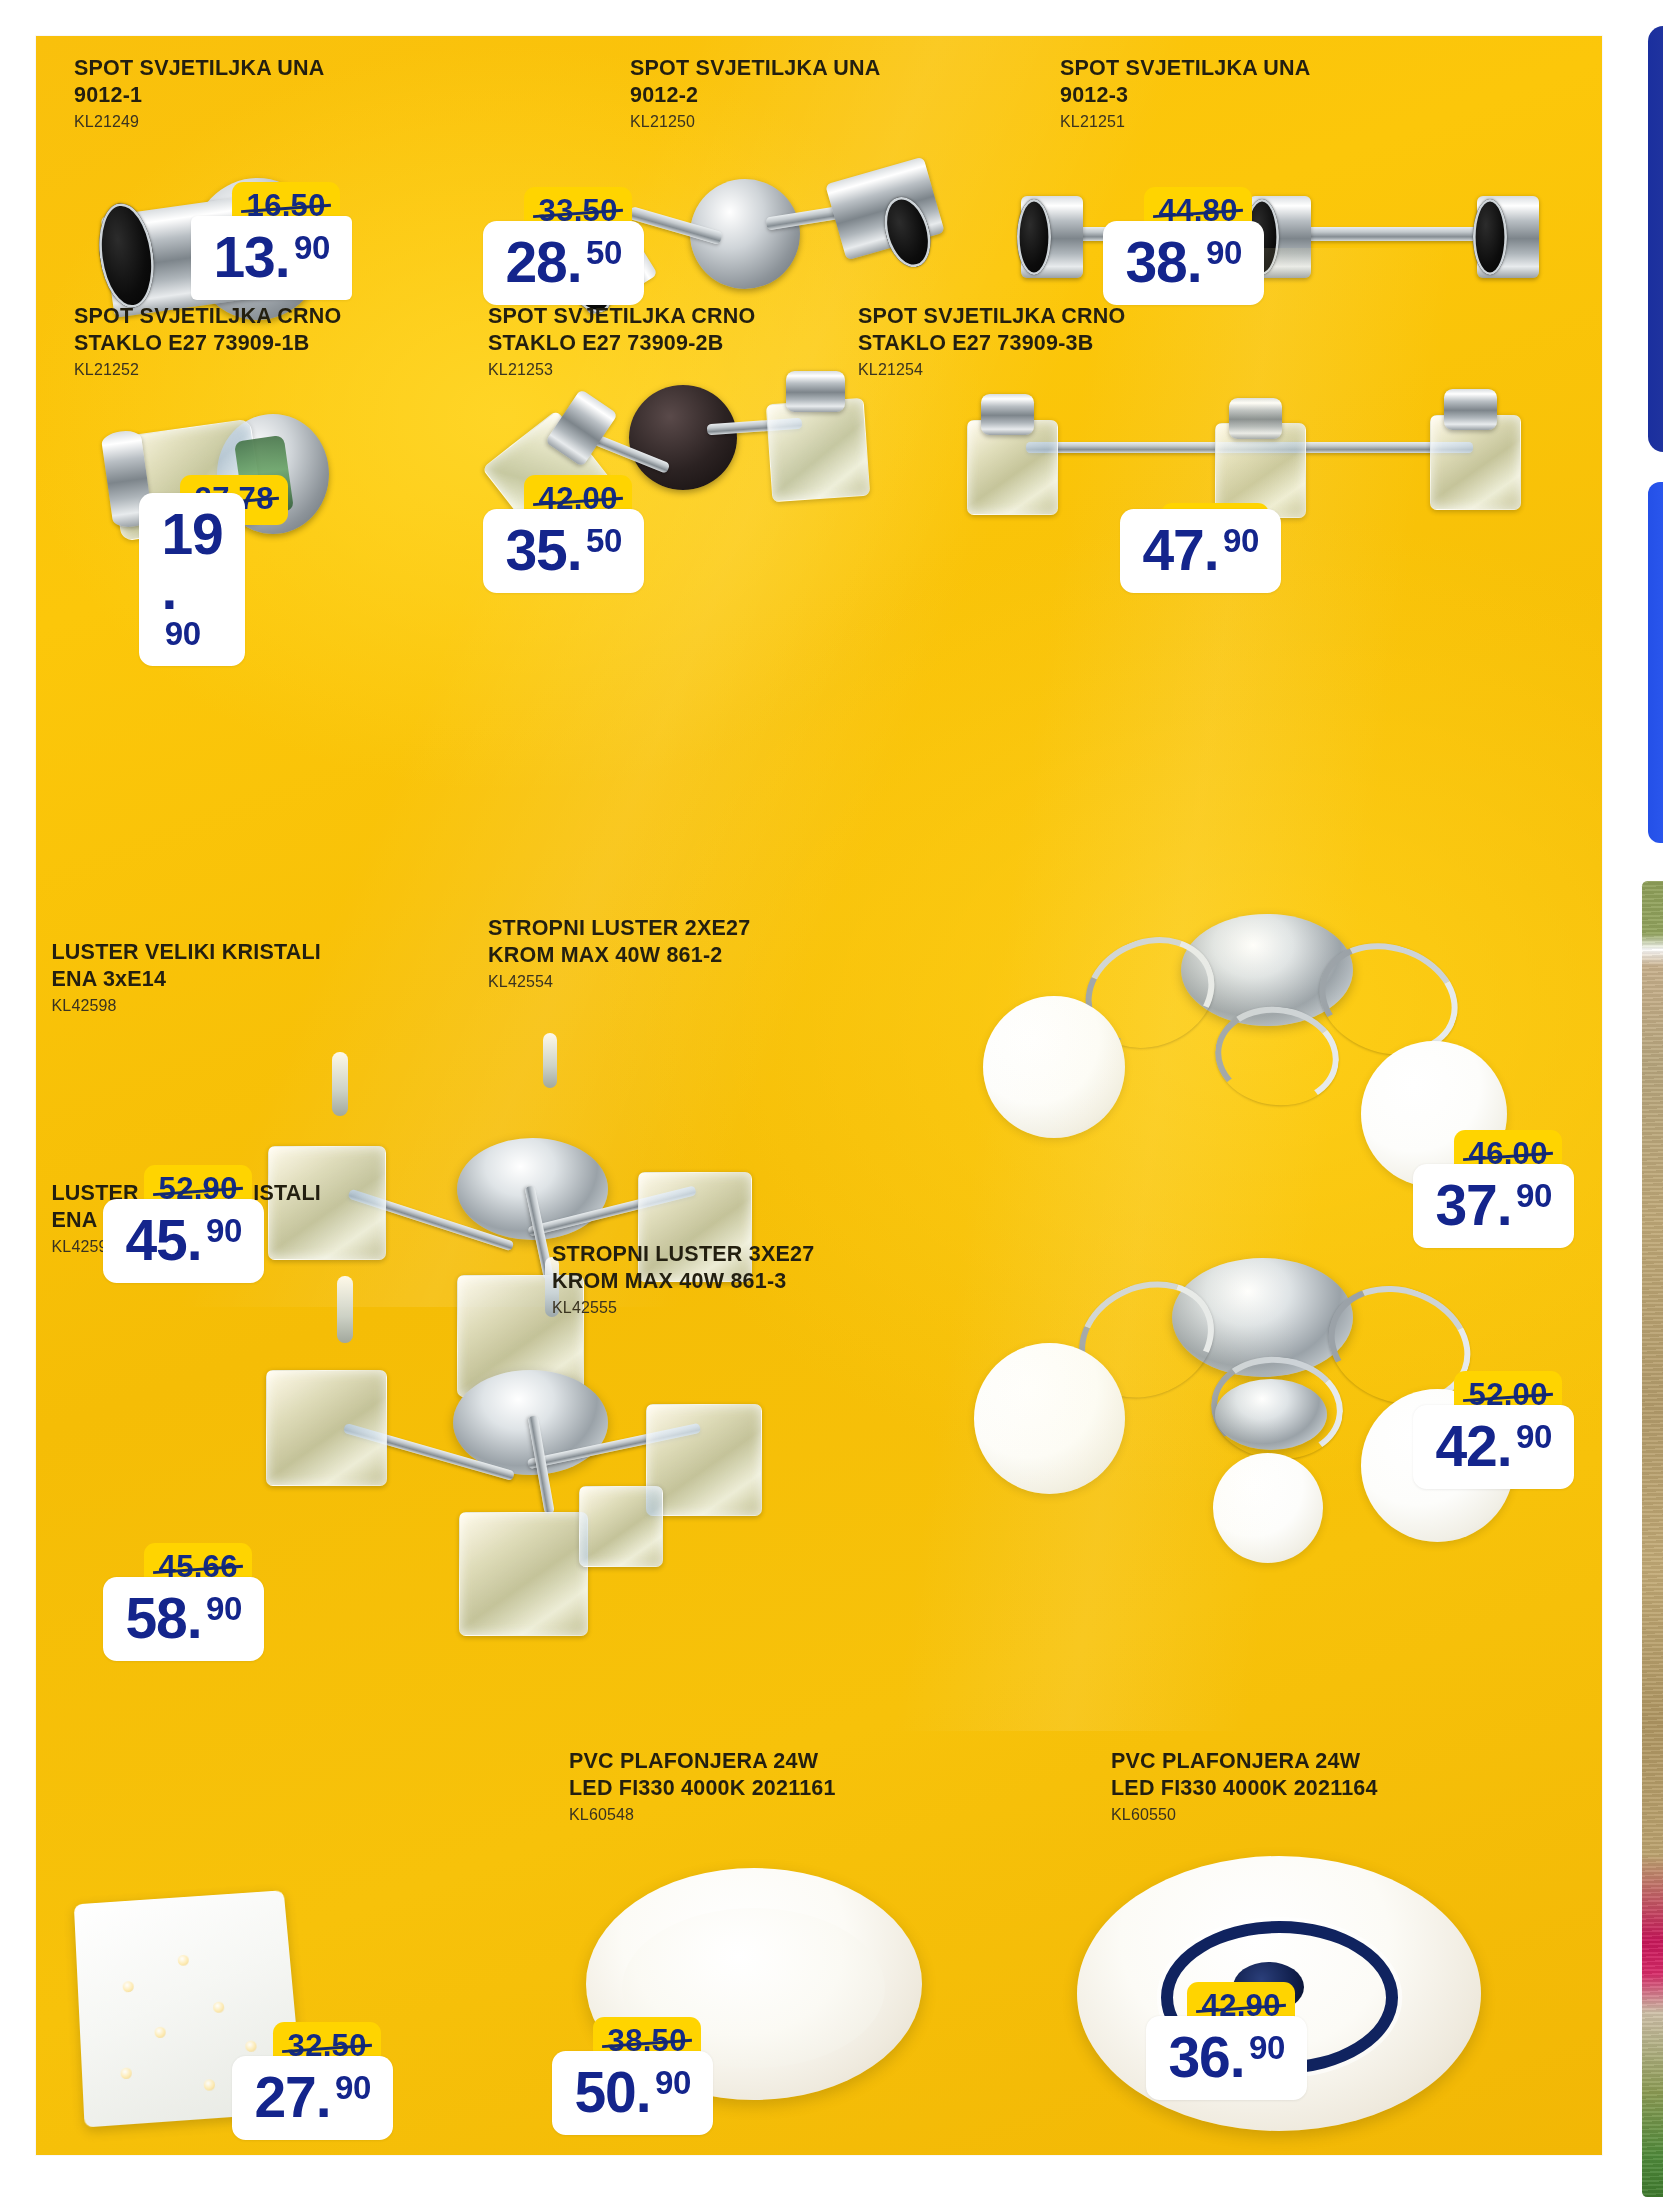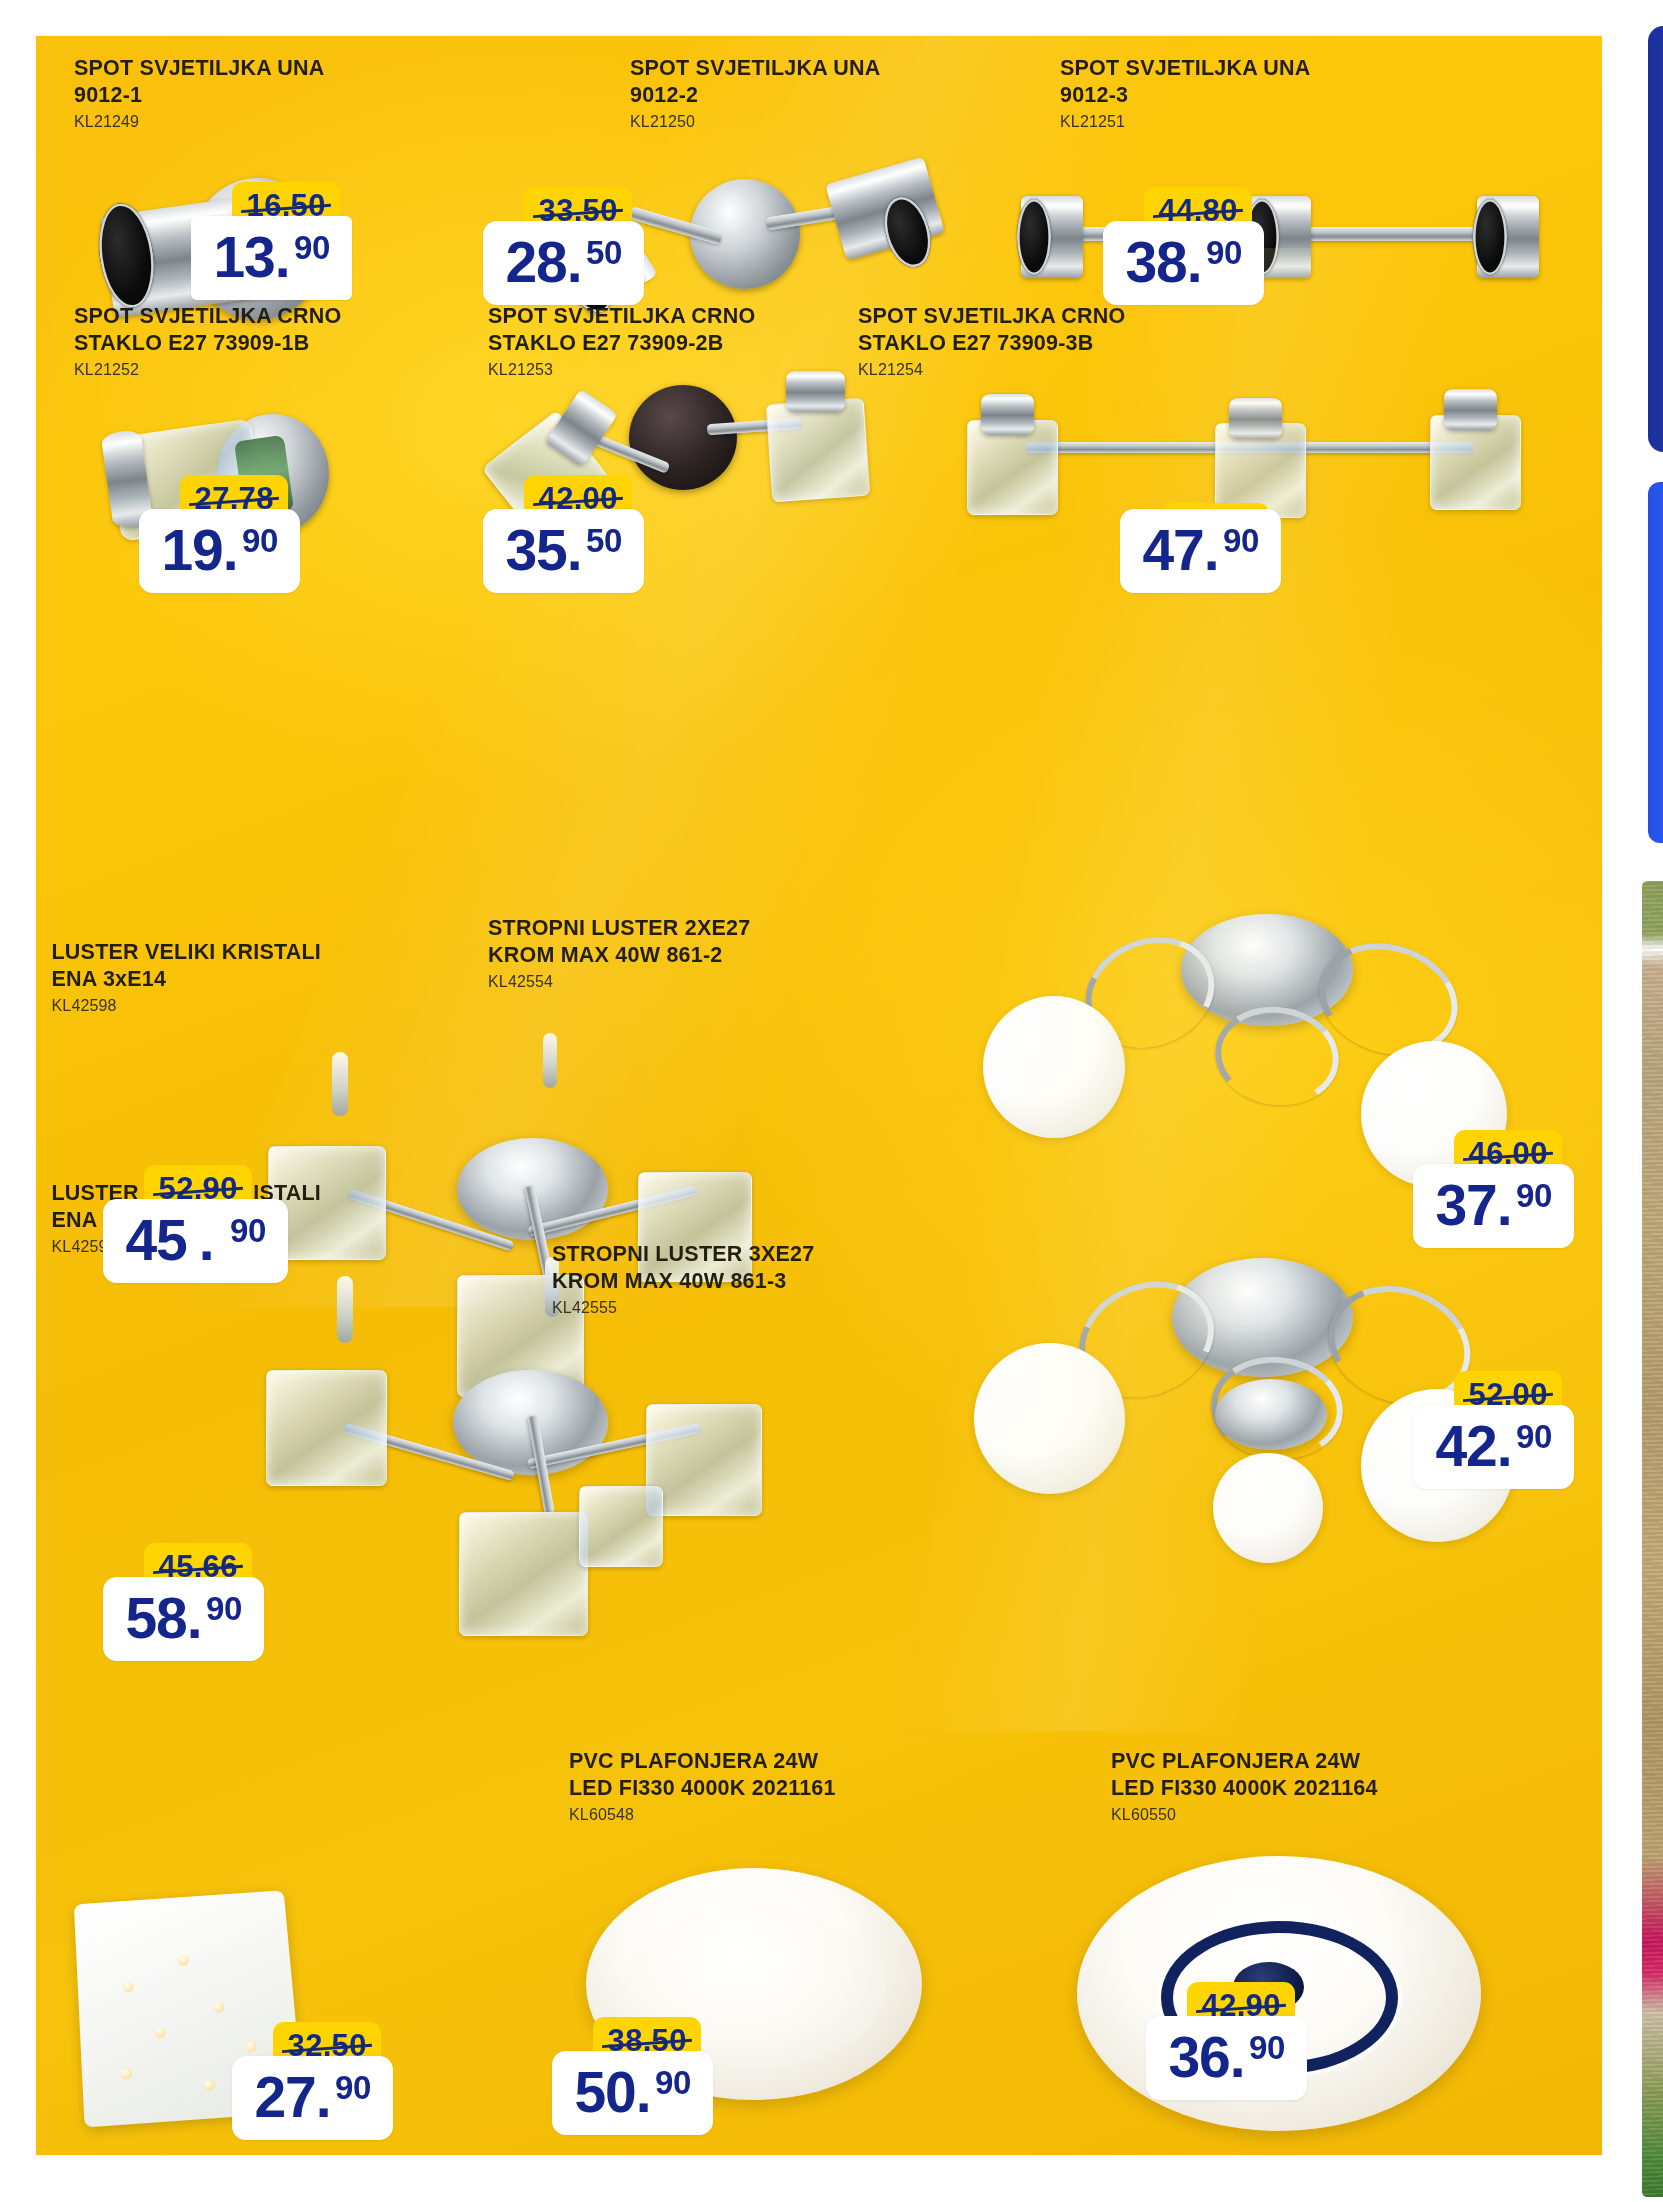--- a/index.html
+++ b/index.html
@@ -354,21 +354,21 @@
   <div class="art" style="left:52px; top:361px; width:275px; height:163px;">
     <div class="base-disc" style="left:129px; top:17px; width:112px; height:120px;"></div>
     <div class="glass-cube" style="left:26px; top:31px; width:142px; height:102px; transform:rotate(-8deg); border-radius:12px;"></div>
     <div class="cyl" style="left:19px; top:34px; width:40px; height:96px; transform:rotate(-8deg); border-radius:50%/10.3px;"></div>
     <div style="position:absolute; left:151px; top:41px; width:50px; height:76px; border-radius:8.6px; background:linear-gradient(180deg,#3d6e3f 0%, #62a05f 45%, #2e5b33 100%); opacity:0.85; transform:rotate(-8deg);"></div>
   </div>
   <div class="price-group" style="left:103px; top:439px;">
     <div class="old-price" style="left:41px; top:0;">
       <span class="strike">27,78</span>
     </div>
-    <div class="new-price" style="left:0; top:34px; padding:13.8px 22.4px 15.5px 22.4px;">
+    <div class="new-price" style="left:0; top:18px; padding:13.8px 22.4px 15.5px 22.4px;flex-direction:column;">
       <span class="whole">19</span>
       <span class="dot">.</span>
       <span class="cents">90</span>
     </div>
   </div>
 
   <div class="product" style="left:452px; top:267px; width:404px;">
     <div class="p-title">SPOT SVJETILJKA CRNO
 STAKLO E27 73909-2B</div>
     <div class="p-code">KL21253</div>
@@ -431,21 +431,21 @@
     <div class="glass-cube" style="left:26px; top:103px; width:116px; height:112px;"></div>
     <div class="glass-cube" style="left:396px; top:129px; width:112px; height:108px;"></div>
     <div class="glass-cube" style="left:215px; top:232px; width:125px; height:120px;"></div>
     <div style="position:absolute; left:90px; top:8.6px; width:15.5px; height:64px; border-radius:7.7px; background:linear-gradient(180deg,#fff 0%, #c9d4db 60%, #98a5ad 100%); opacity:0.9;"></div>
     <div style="position:absolute; left:301px; top:-10.3px; width:13.8px; height:55px; border-radius:6.9px; background:linear-gradient(180deg,#fff 0%, #c9d4db 60%, #98a5ad 100%); opacity:0.9;"></div>
   </div>
   <div class="price-group" style="left:67px; top:1129px;">
     <div class="old-price" style="left:41px; top:0;">
       <span class="strike">52,90</span>
     </div>
-    <div class="new-price" style="left:0; top:34px; padding:13.8px 22.4px 15.5px 22.4px;gap:12px;">
+    <div class="new-price" style="left:0; top:34px; padding:13.8px 22.4px 15.5px 22.4px;">
       <span class="whole">45</span>
       <span class="dot">.</span>
       <span class="cents">90</span>
     </div>
   </div>
 
   <div class="product" style="left:452px; top:879px; width:413px;">
     <div class="p-title">STROPNI LUSTER 2XE27
 KROM MAX 40W 861-2</div>
     <div class="p-code">KL42554</div>

